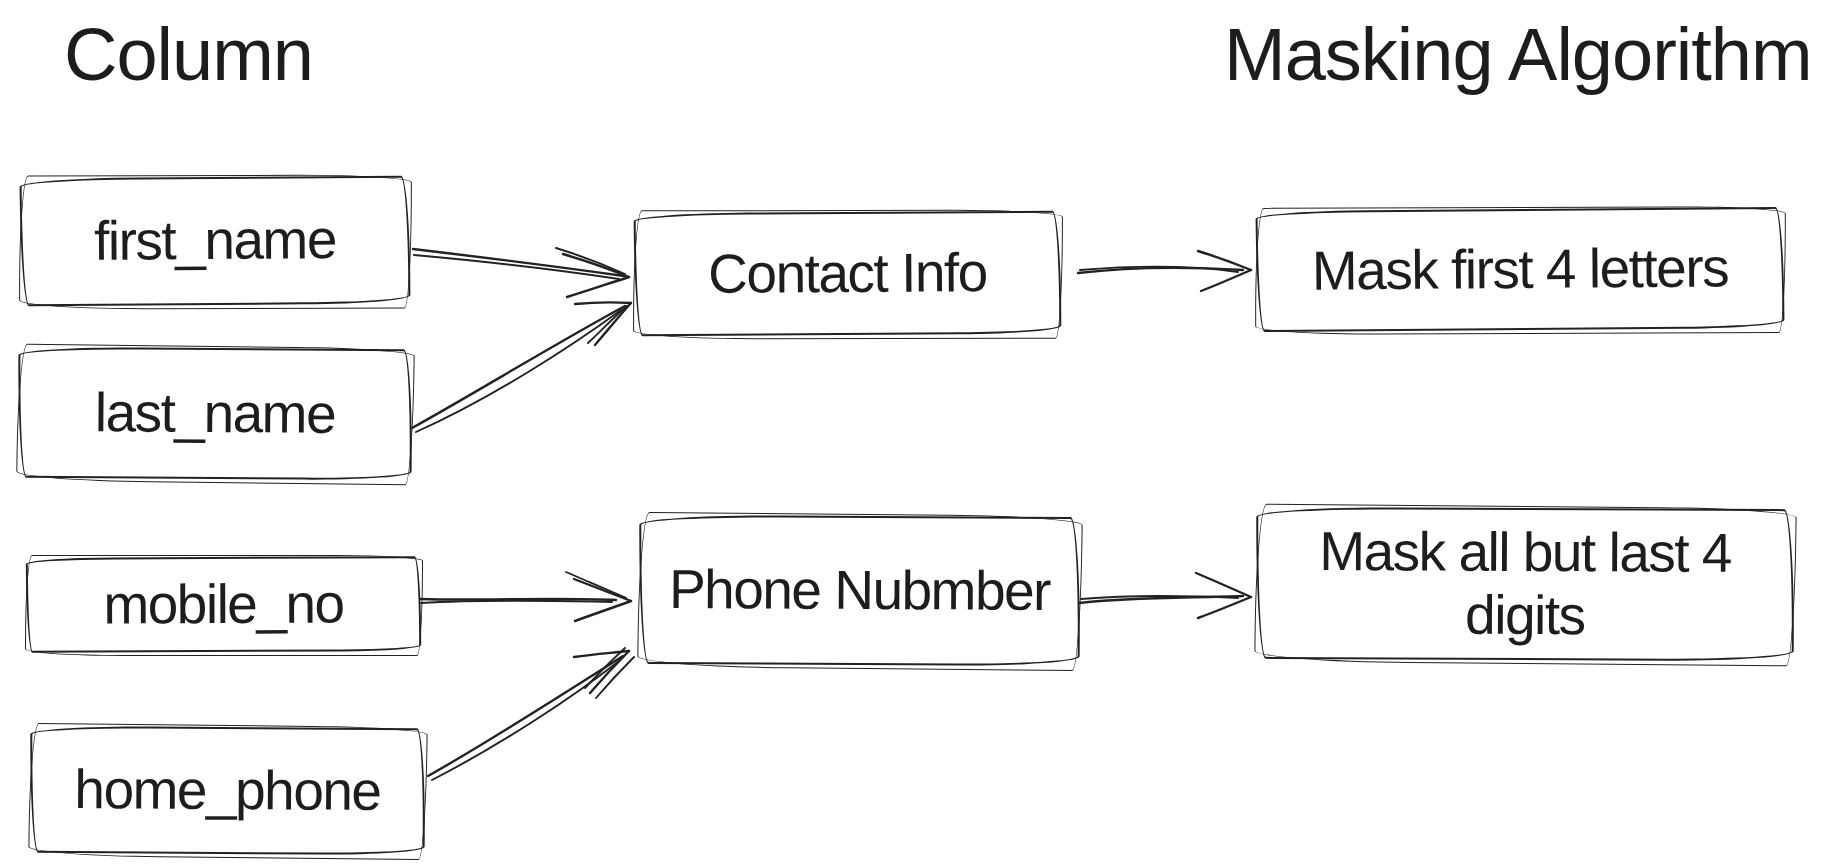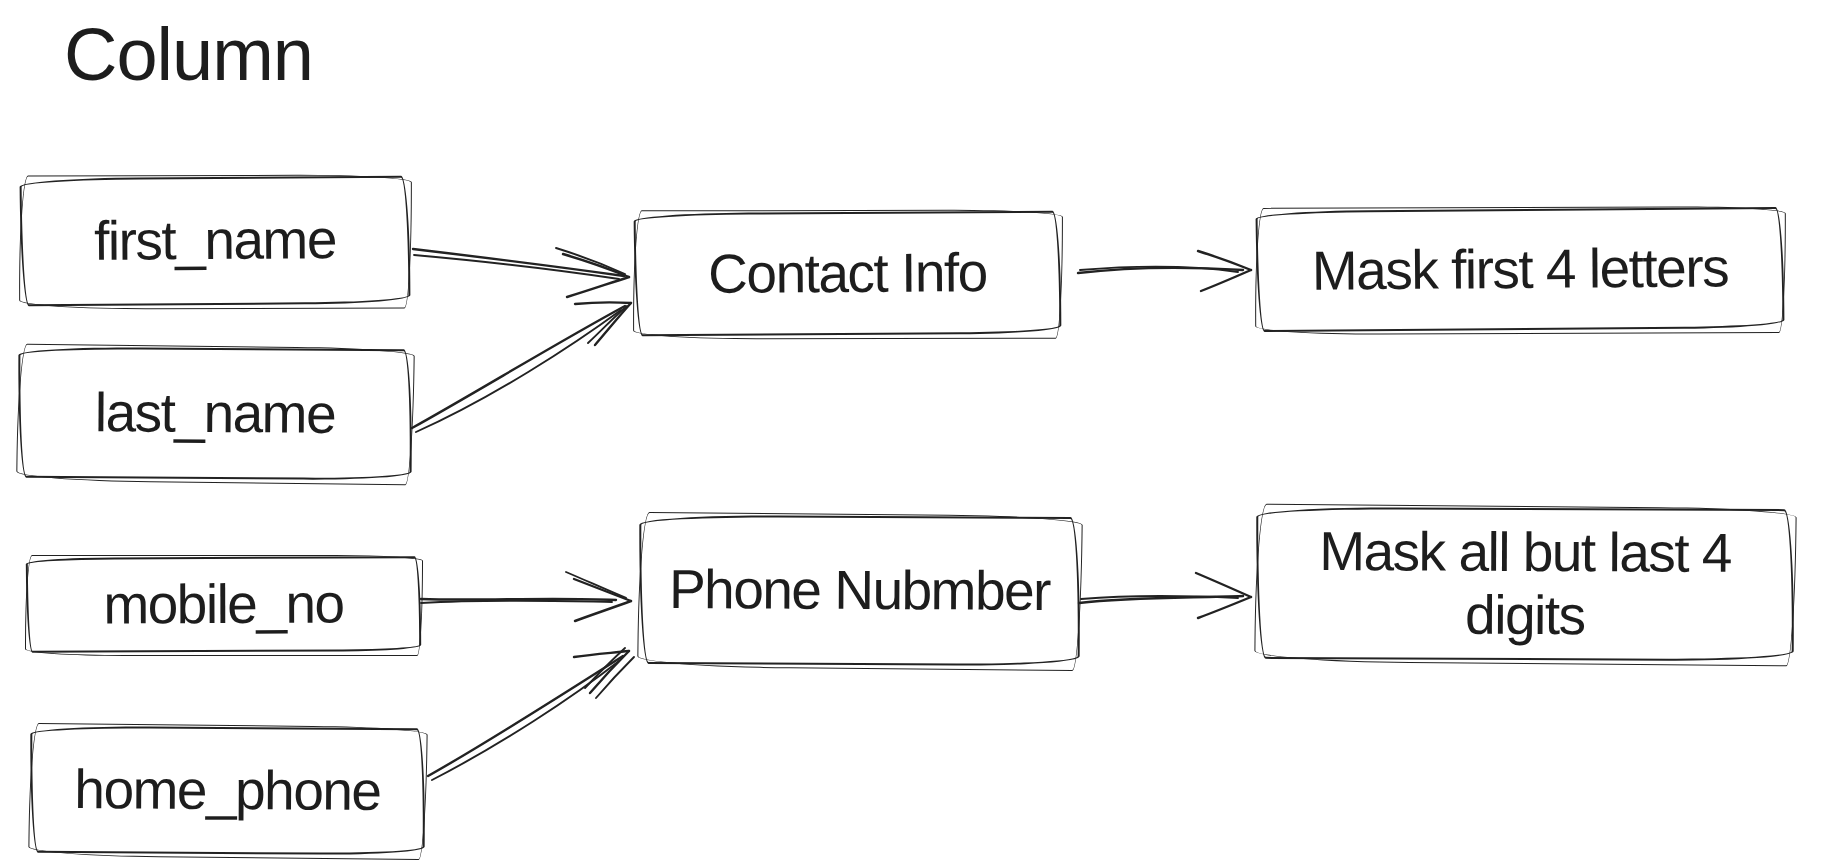--- a/index.html
+++ b/index.html
@@ -59,20 +59,21 @@
     stroke-linecap:round;
   }
   svg.arrows path.thin{stroke-width:1.9;}
 </style>
 </head>
 <body>
 
 <div class="canvas">
 
   <div class="hdr" style="left:64px;top:18px;">Column</div>
+  <div class="hdr" style="left:1224px;top:18px;">Masking Algorithm</div>
 
   <div class="node" style="left:20px;top:177px;width:386px;height:124px;transform:rotate(-0.4deg);">
     <span class="lbl">first_name</span>
   </div>
   <div class="node" style="left:18px;top:348px;width:390px;height:127px;transform:rotate(0.4deg);">
     <span class="lbl">last_name</span>
   </div>
   <div class="node" style="left:26px;top:557px;width:391px;height:91px;transform:rotate(-0.25deg);">
     <span class="lbl">mobile_no</span>
   </div>

